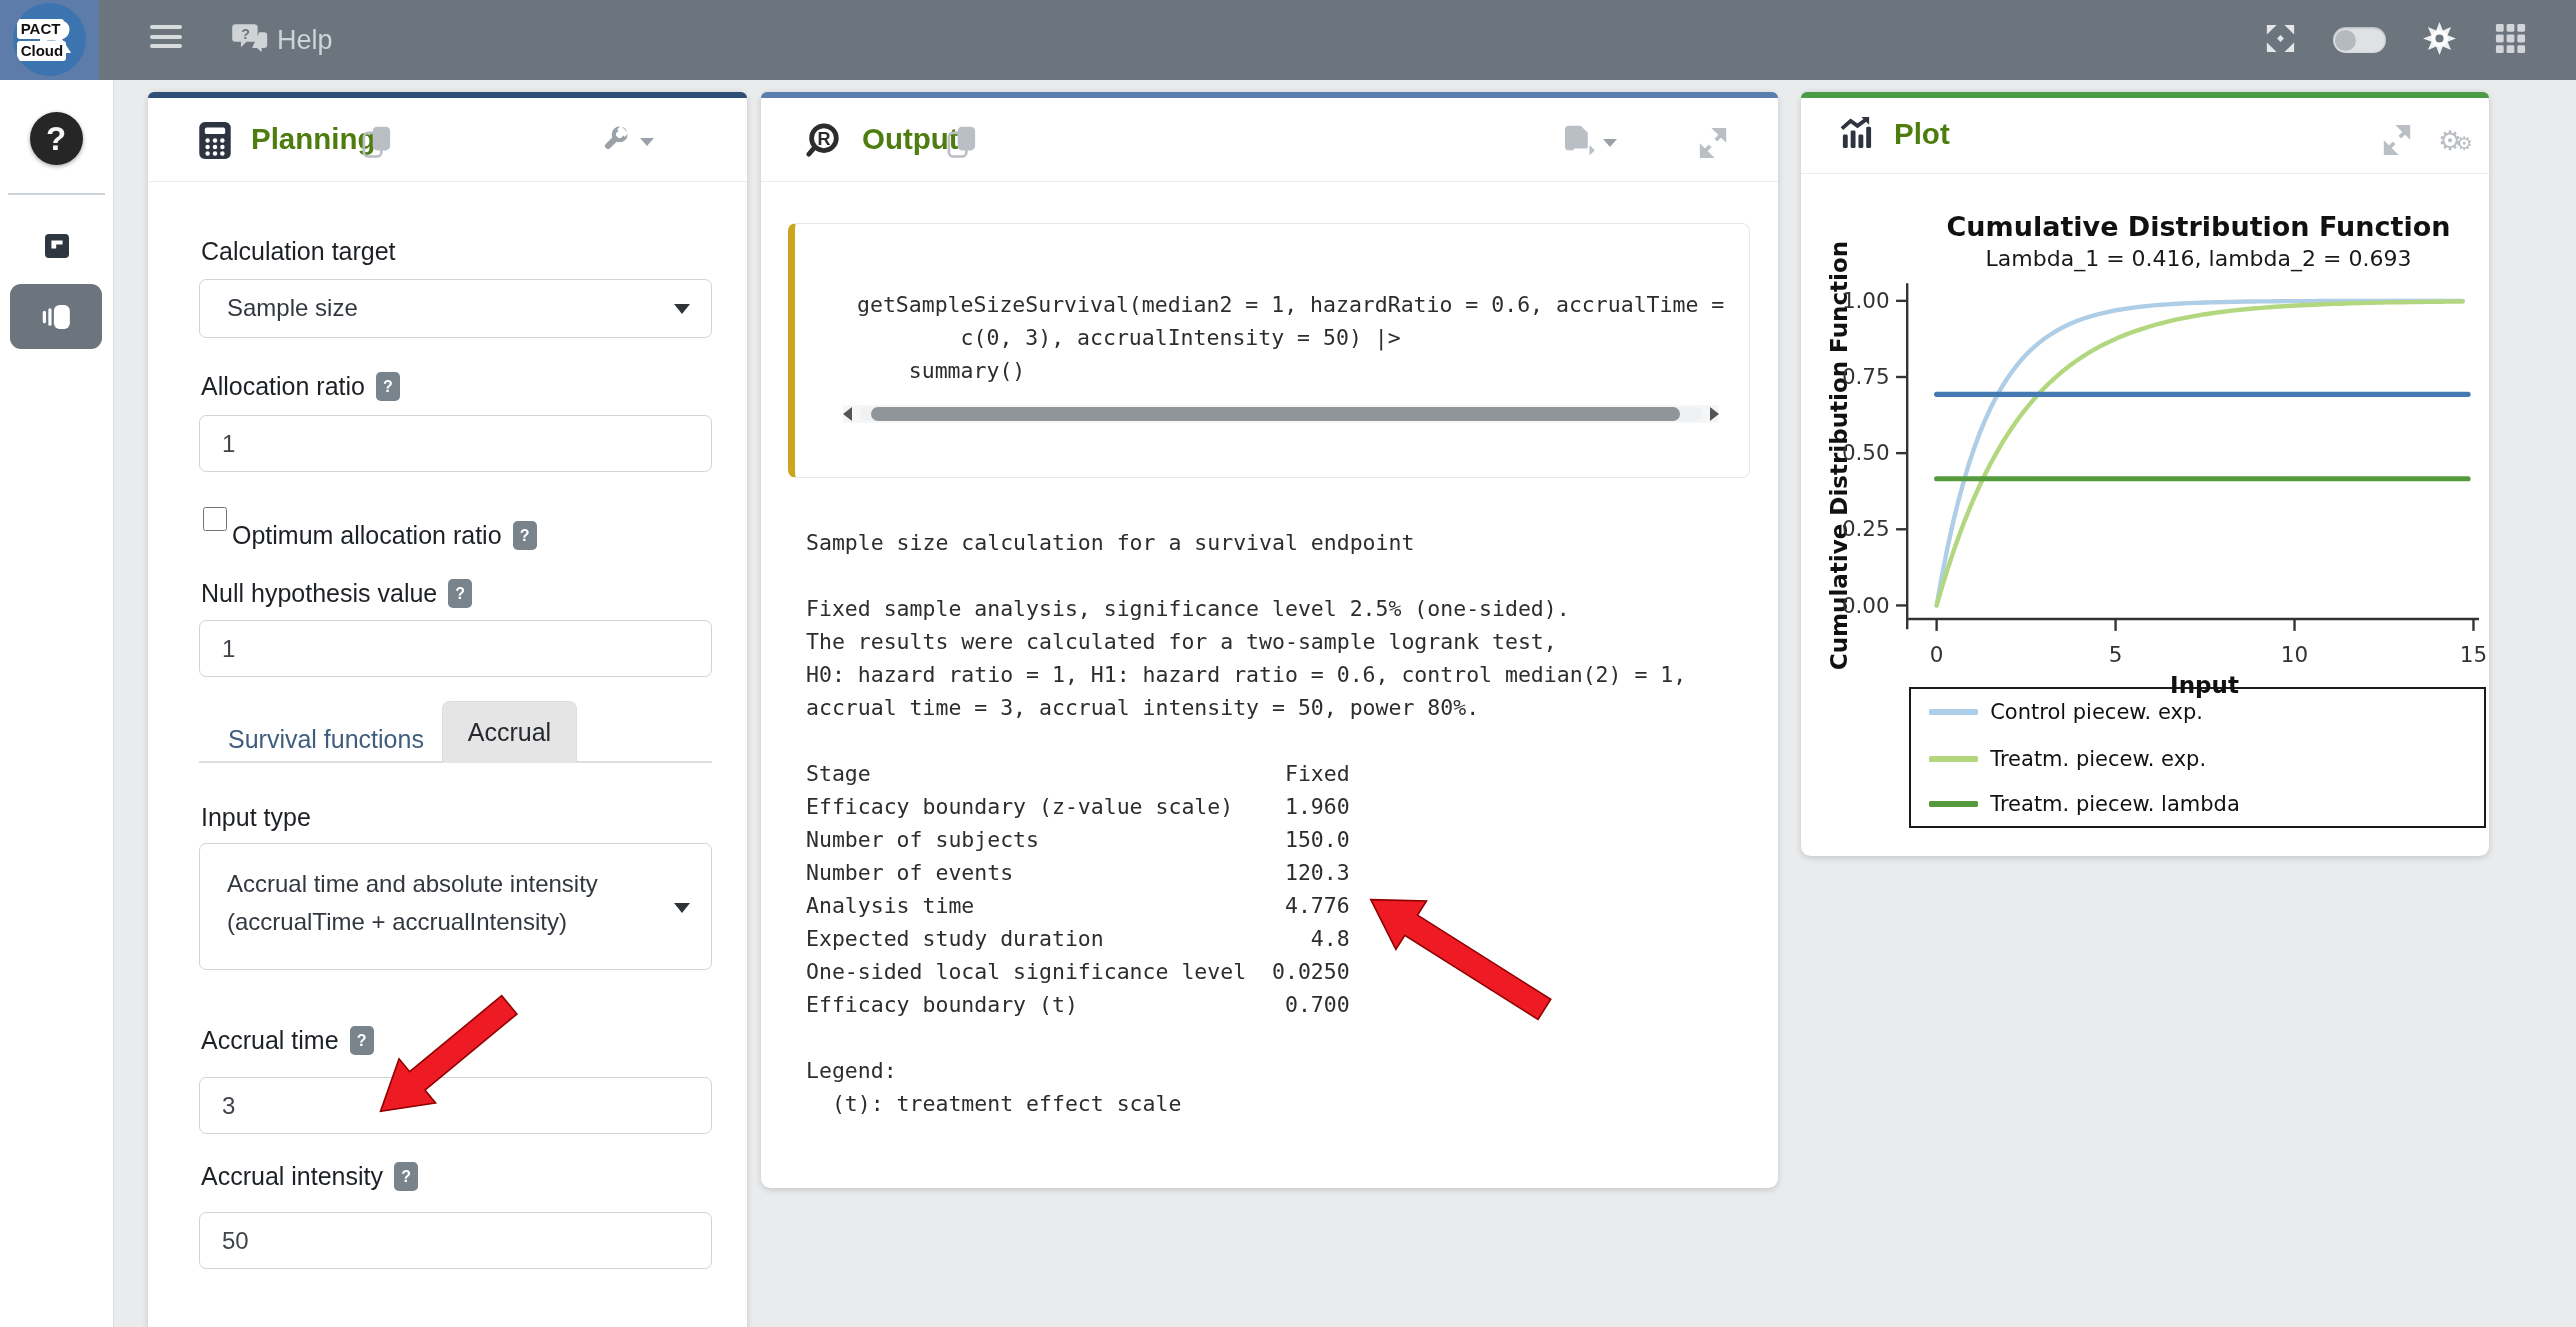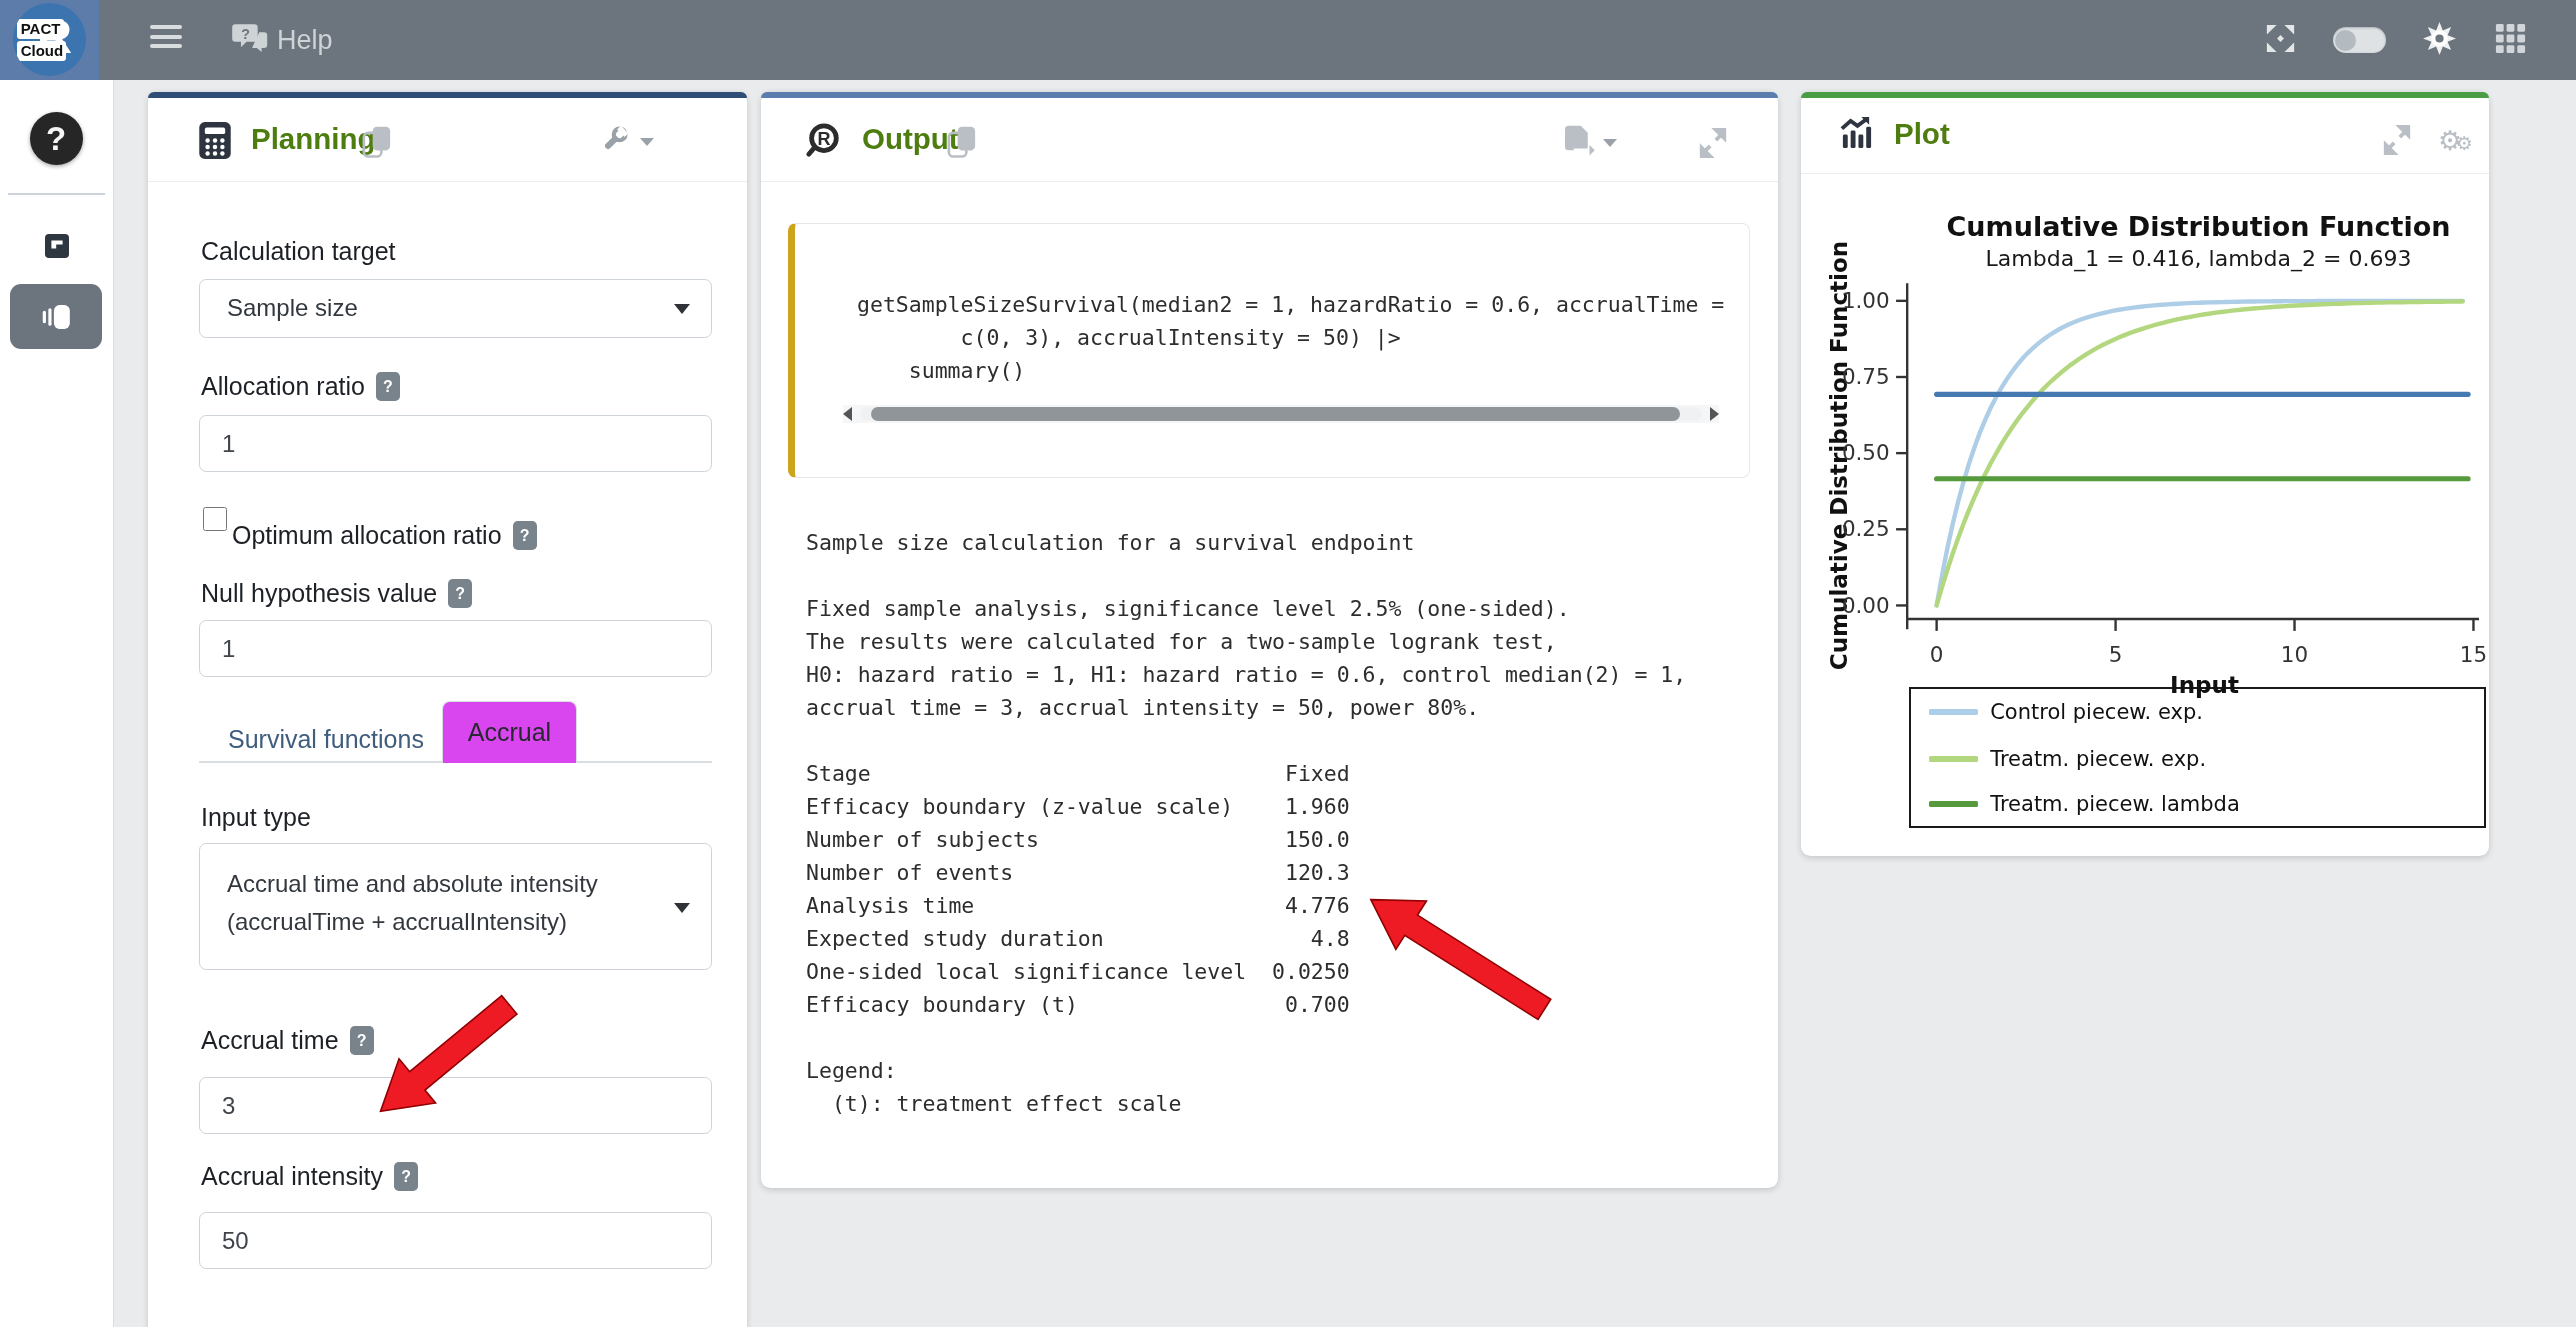--- a/index.html
+++ b/index.html
@@ -44,21 +44,21 @@
             font-size:24px;color:#40454c;padding:0 0 0 22px;box-sizing:border-box;background:#fff;
             font-family:"Liberation Sans","DejaVu Sans",sans-serif;}
   .selectbox{position:absolute;left:51px;width:513px;border:1.6px solid #cdd3d9;border-radius:7.2px;background:#fff;
              cursor:pointer;box-sizing:border-box;}
   .selectbox .sel-text{position:absolute;left:27px;font-size:24px;color:#33383f;line-height:35px;}
   .selectbox .sel-caret{position:absolute;right:21px;width:0;height:0;border-left:8.8px solid transparent;
              border-right:8.8px solid transparent;border-top:10.3px solid #2f3338;}
   .checkbox{position:absolute;width:24px;height:24px;border:2.4px solid #565e66;border-radius:4px;background:#fff;cursor:pointer;}
   .tabline{position:absolute;left:51px;width:513px;height:1.6px;background:#d9dee3;}
   .tab-inactive{position:absolute;font-size:25px;color:#3f5d7d;cursor:pointer;}
-  .tab-active{position:absolute;background:#d946ef;border:1.6px solid #d9dee3;border-bottom:none;border-radius:8px 8px 0 0;
+  .tab-active{position:absolute;background:#e5e5e5;border:1.6px solid #d9dee3;border-bottom:none;border-radius:8px 8px 0 0;
               font-size:25px;color:#26292e;display:flex;align-items:center;justify-content:center;cursor:pointer;z-index:2;}
   
   .codeblock{position:absolute;left:27px;top:131px;width:962px;height:255px;background:#fff;
              border:1.6px solid #e4e7ea;border-left:7.2px solid #cda41d;border-radius:8px;box-sizing:border-box;}
   pre{margin:0;font-family:"DejaVu Sans Mono","Liberation Mono",monospace;}
   .code-pre{position:absolute;left:62px;top:64px;font-size:21.5px;line-height:33px;color:#2d2d2d;}
   .hscroll{position:absolute;left:48px;top:181px;width:876px;height:17.5px;display:flex;align-items:center;background:#f5f6f7;}
   .hs-arrow-l{width:0;height:0;border-top:7.2px solid transparent;border-bottom:7.2px solid transparent;border-right:9.6px solid #555;}
   .hs-arrow-r{width:0;height:0;border-top:7.2px solid transparent;border-bottom:7.2px solid transparent;border-left:9.6px solid #555;}
   .hs-track{flex:1;height:14.3px;margin:0 8px;background:#f0f1f2;border-radius:7.2px;position:relative;}

